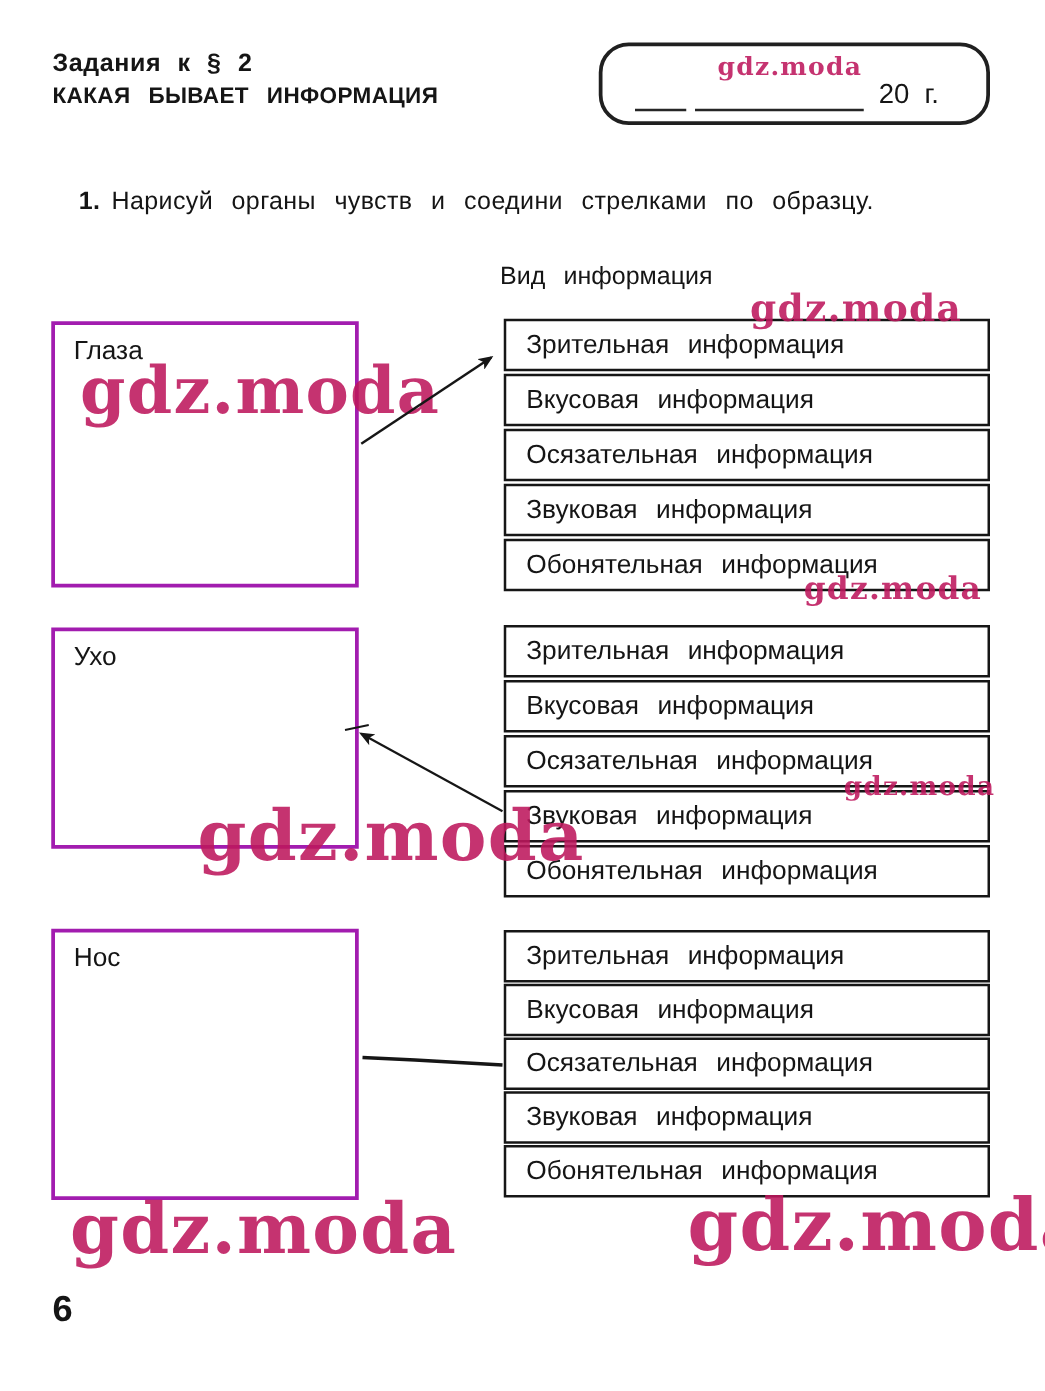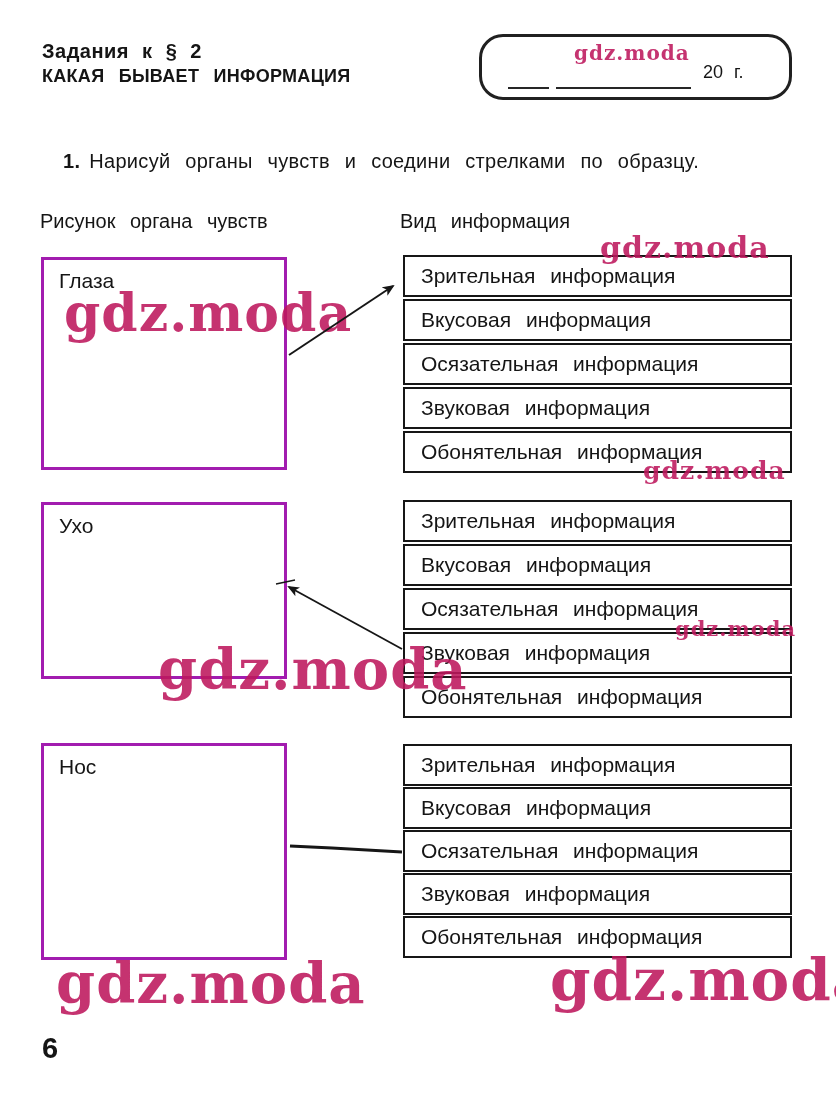--- a/index.html
+++ b/index.html
@@ -13,21 +13,21 @@
   
   .subtitle { left:42px; top:40px; font-size:20px; font-weight:bold; word-spacing:7px; letter-spacing:.5px; z-index:2; }
   .title    { left:42px; top:66px; font-size:18px; font-weight:bold; word-spacing:9px; letter-spacing:.3px; z-index:2; }
 
   
   .date-box { left:479px; top:34px; width:313px; height:66px; border:3px solid #202020; border-radius:24px; z-index:1; }
   .date-wm  { left:92px; top:4px; font-size:20px; }
   .date-line { height:0; border-bottom:2.5px solid #262626; }
   .dl-short { left:26px; top:50px; width:41px; }
   .dl-long  { left:74px; top:50px; width:135px; }
-  .year     { left:221px; top:25px; font-size:18px; word-spacing:6px; }
+  .year     { left:221px; top:25px; font-size:22px; word-spacing:6px; }
 
   
   .task { left:63px; top:150px; font-size:20px; word-spacing:9px; letter-spacing:.3px; z-index:2; }
   .task .num { font-weight:bold; margin-right:9px; }
 
   
   .col-header { font-size:20px; word-spacing:9px; z-index:2; }
   .ch-left  { left:40px;  top:210px; }
   .ch-right { left:400px; top:210px; }
 
@@ -74,21 +74,20 @@
     <span class="abs wm date-wm">gdz.moda</span>
     <div class="abs date-line dl-short"></div>
     <div class="abs date-line dl-long"></div>
     <span class="abs year">20 г.</span>
   </div>
 
   <div class="abs task">
     <span class="num">1.</span><span>Нарисуй органы чувств и соедини стрелками по образцу.</span>
   </div>
 
-  <div class="abs col-header ch-left">Рисунок органа чувств</div>
   <div class="abs col-header ch-right">Вид информация</div>
 
   <div class="abs organ-box ob-1">
     <span class="organ-label">Глаза</span>
   </div>
   <div class="abs info-list il-1">
     <div class="info-row">
         <span>Зрительная информация</span>
       </div>
     <div class="info-row">

